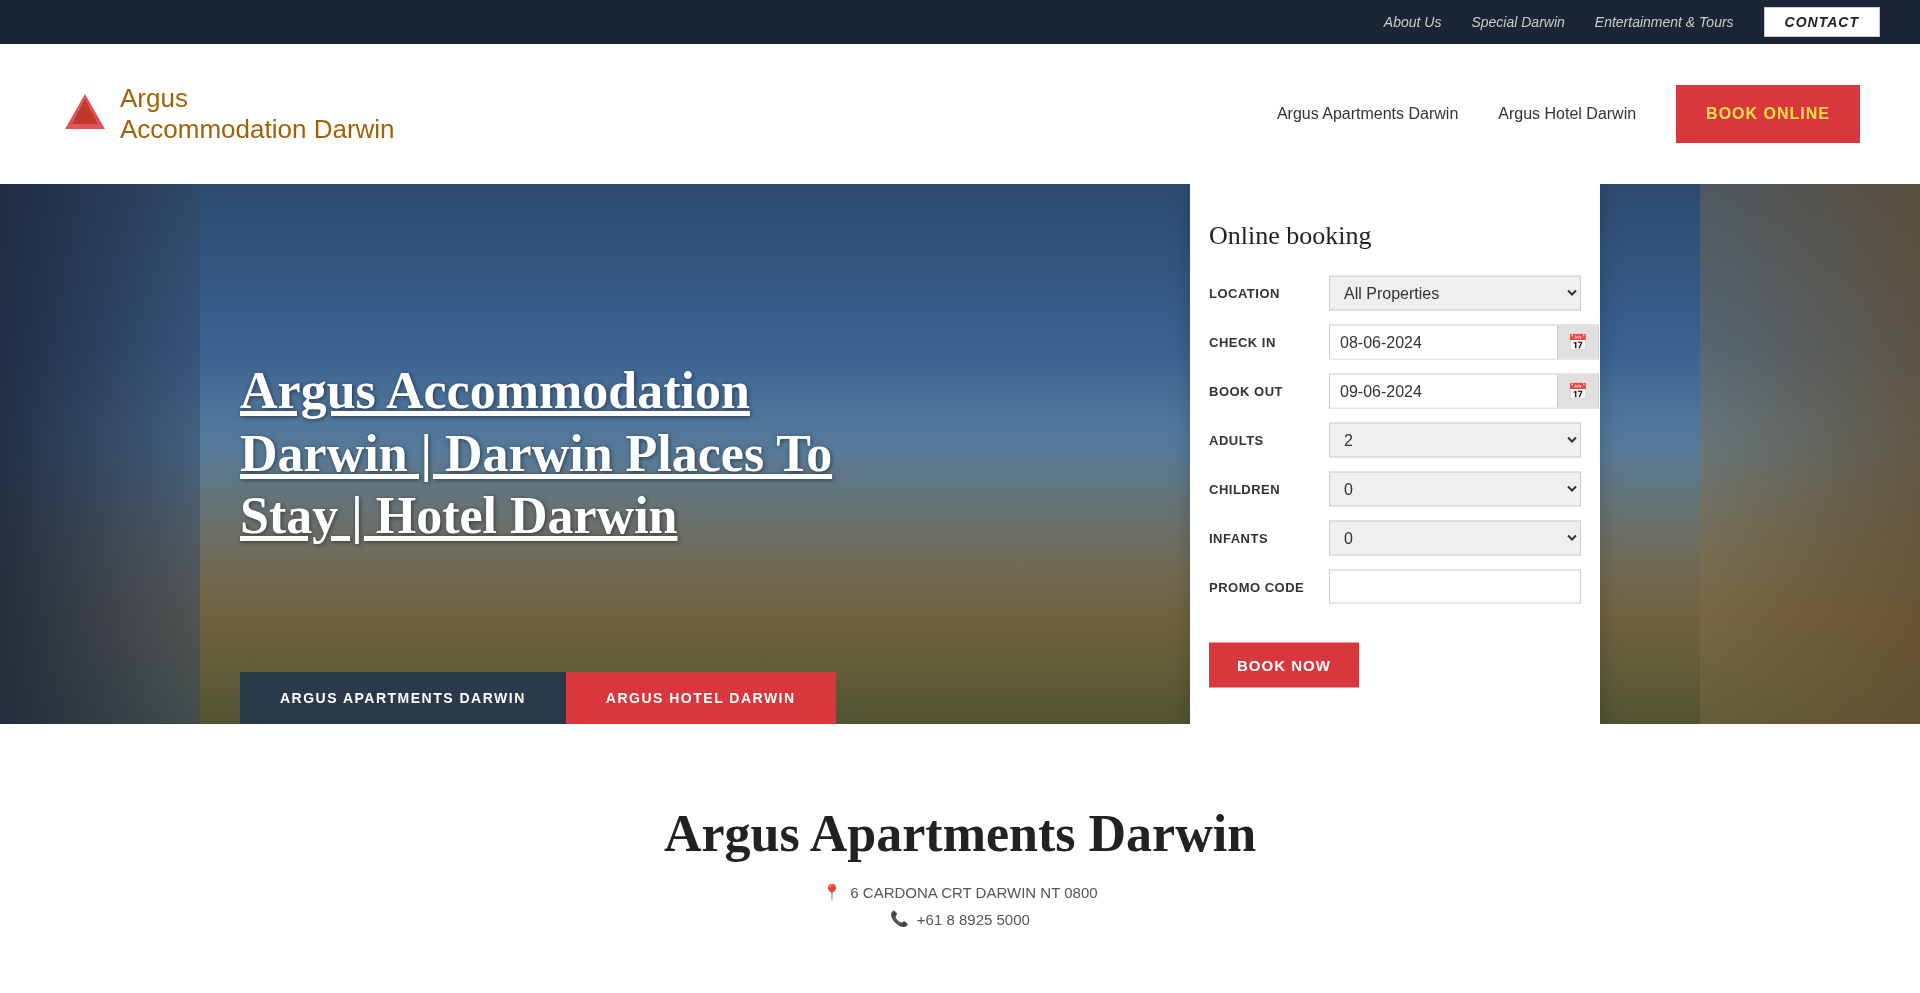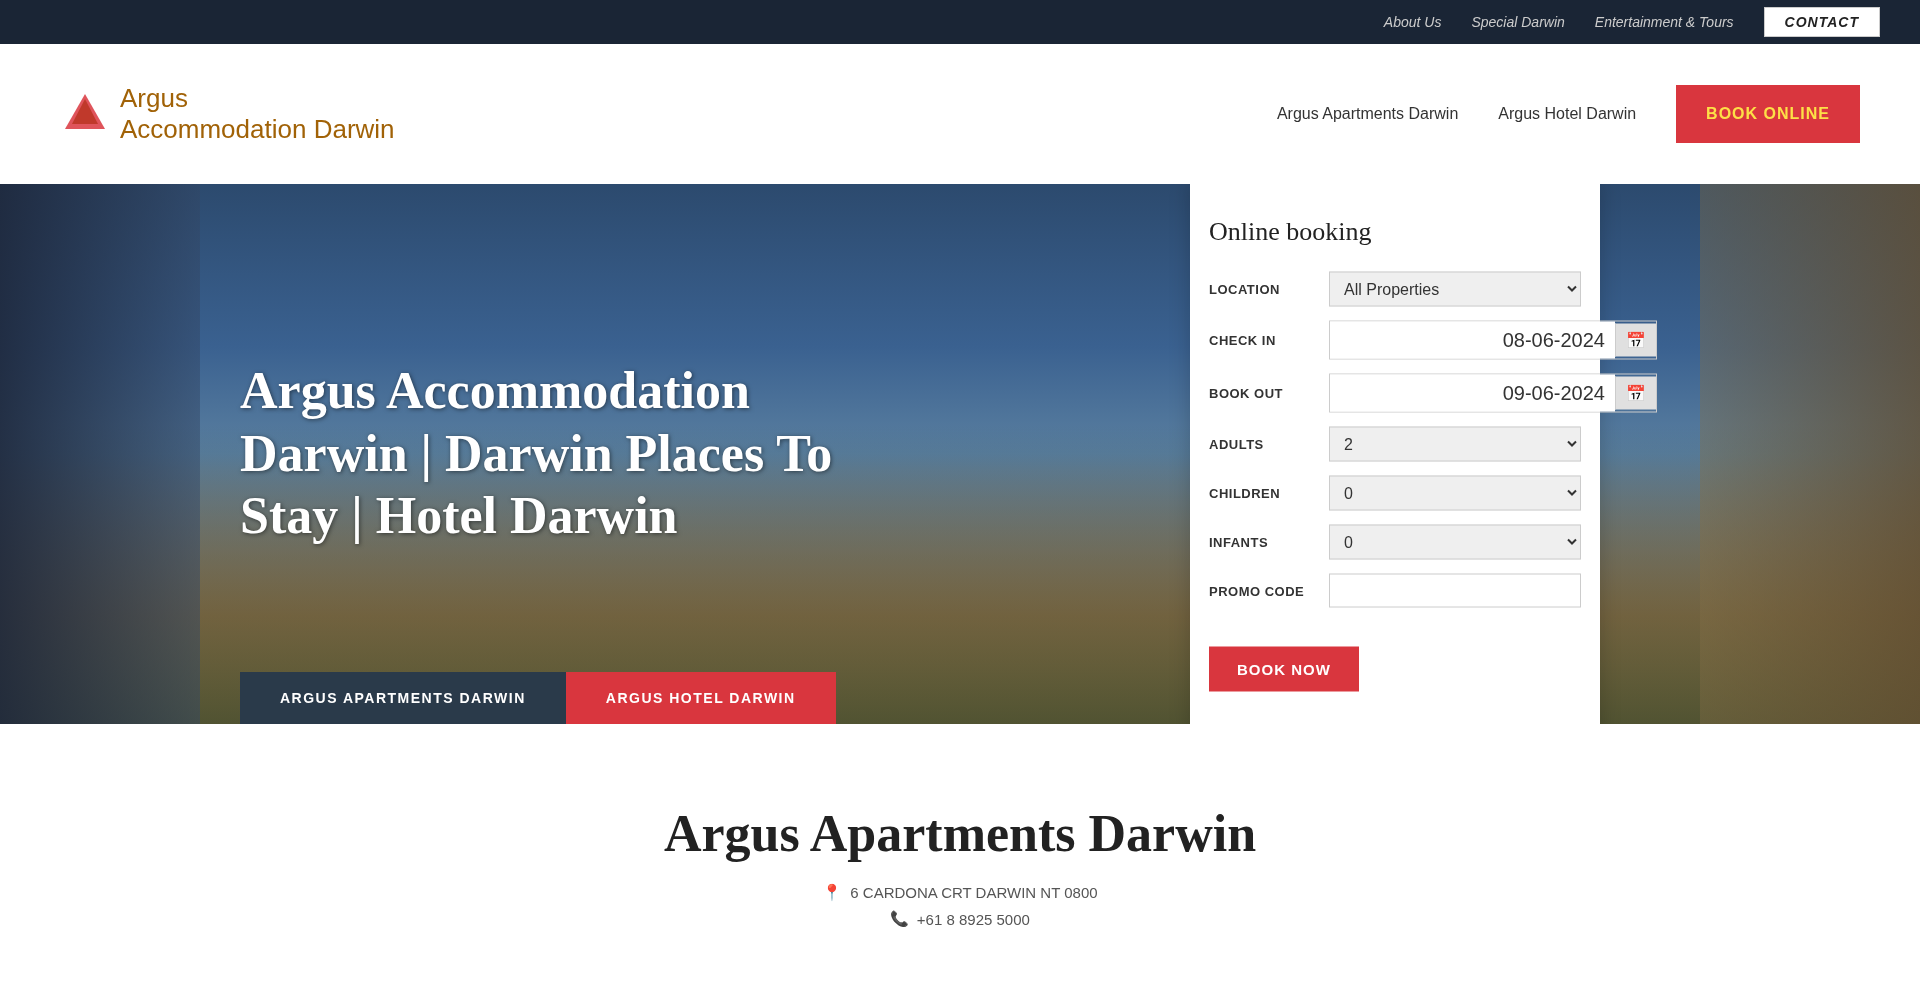--- a/index.html
+++ b/index.html
@@ -132,20 +132,21 @@
       padding-left: 240px;
       flex: 1;
     }
     .hero-title {
       font-size: 52px;
       color: white;
       font-family: Georgia, serif;
       line-height: 1.2;
       max-width: 650px;
       text-shadow: 1px 1px 4px rgba(0,0,0,0.5);
+      text-decoration: underline;
     }
 
     .hero-buttons {
       position: absolute;
       bottom: 0;
       left: 240px;
       display: flex;
       z-index: 5;
     }
     .hero-btn {
@@ -207,24 +208,23 @@
     .booking-date-wrap {
       flex: 1;
       display: flex;
       align-items: center;
       border: 1px solid #ccc;
     }
     .booking-date-wrap input {
       flex: 1;
       border: none;
       padding: 7px 10px;
-      font-size: 20px;
+      font-size: 16px;
       color: #333;
       outline: none;
-      text-align: right;
     }
     .cal-icon {
       padding: 7px 10px;
       background: #e0e0e0;
       color: #555;
       font-size: 16px;
       cursor: pointer;
       border-left: 1px solid #ccc;
     }
     .book-now-btn {

